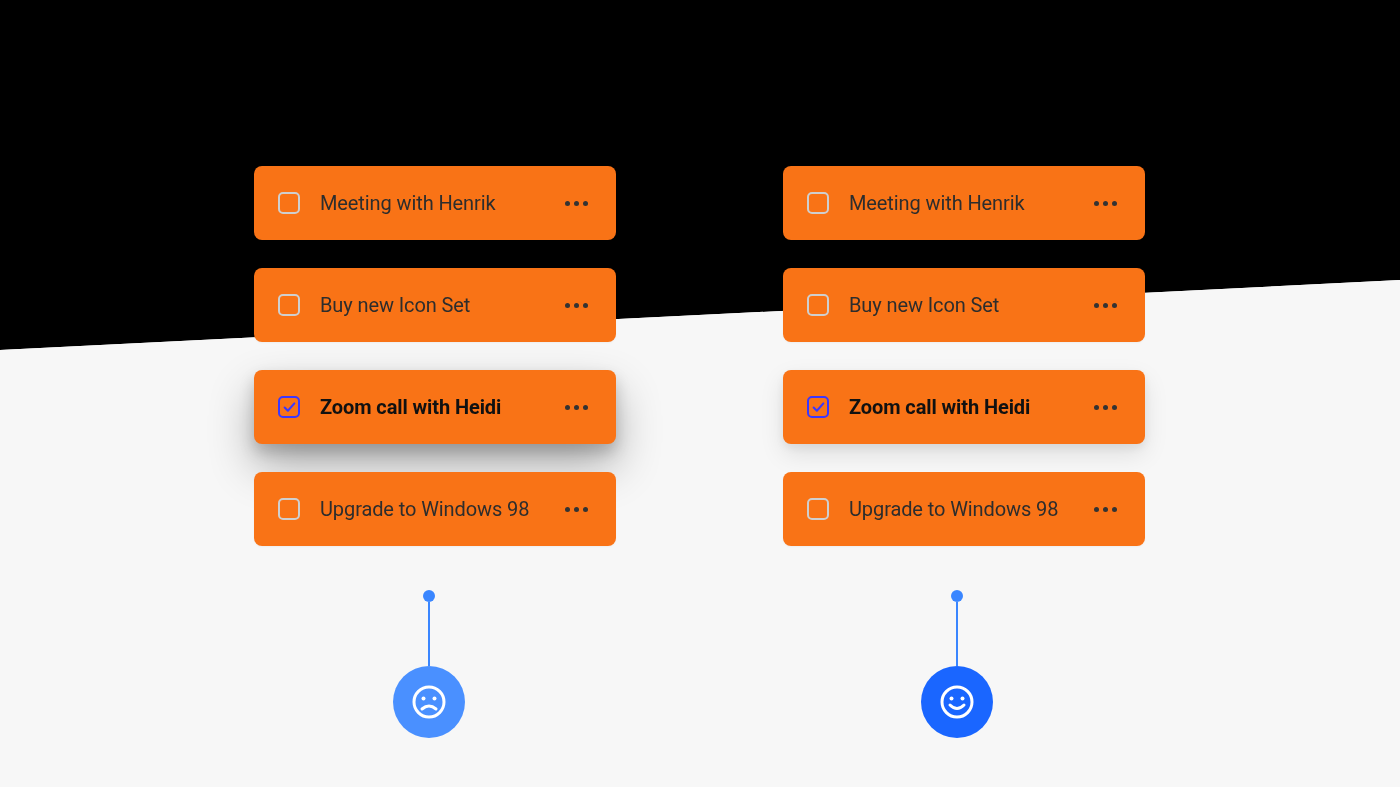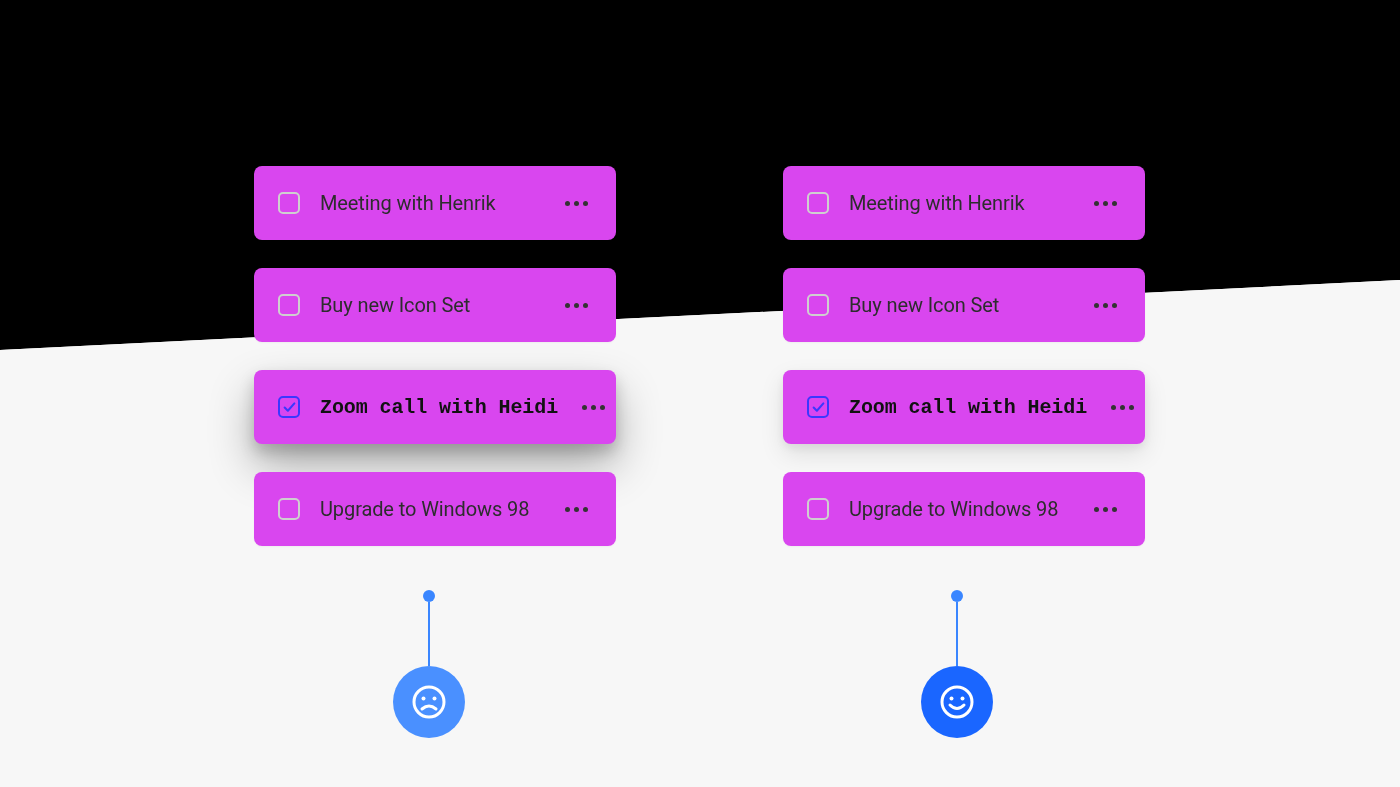--- a/index.html
+++ b/index.html
@@ -45,21 +45,21 @@
       left: 254px;
       top: 166px;
     }
 
     .task-list.right {
       left: 783px;
       top: 166px;
     }
 
     .task-card {
-      background: #d946ef;
+      background: #f97316;
       border-radius: 8px;
       height: 74px;
       display: flex;
       align-items: center;
       padding: 0 24px;
       box-shadow: 0 1px 2px rgba(0,0,0,0.04);
       gap: 20px;
     }
 
     .task-card.selected-heavy {
@@ -99,21 +99,20 @@
       flex: 1;
       font-size: 20px;
       color: #2d2d2d;
       letter-spacing: -0.1px;
       white-space: nowrap;
     }
 
     .task-label.bold {
       font-weight: 700;
       color: #111;
-      font-family: Liberation Mono, monospace;
     }
 
     .more-dots {
       display: flex;
       gap: 4px;
       flex-shrink: 0;
       padding: 4px;
     }
 
     .more-dots span {

